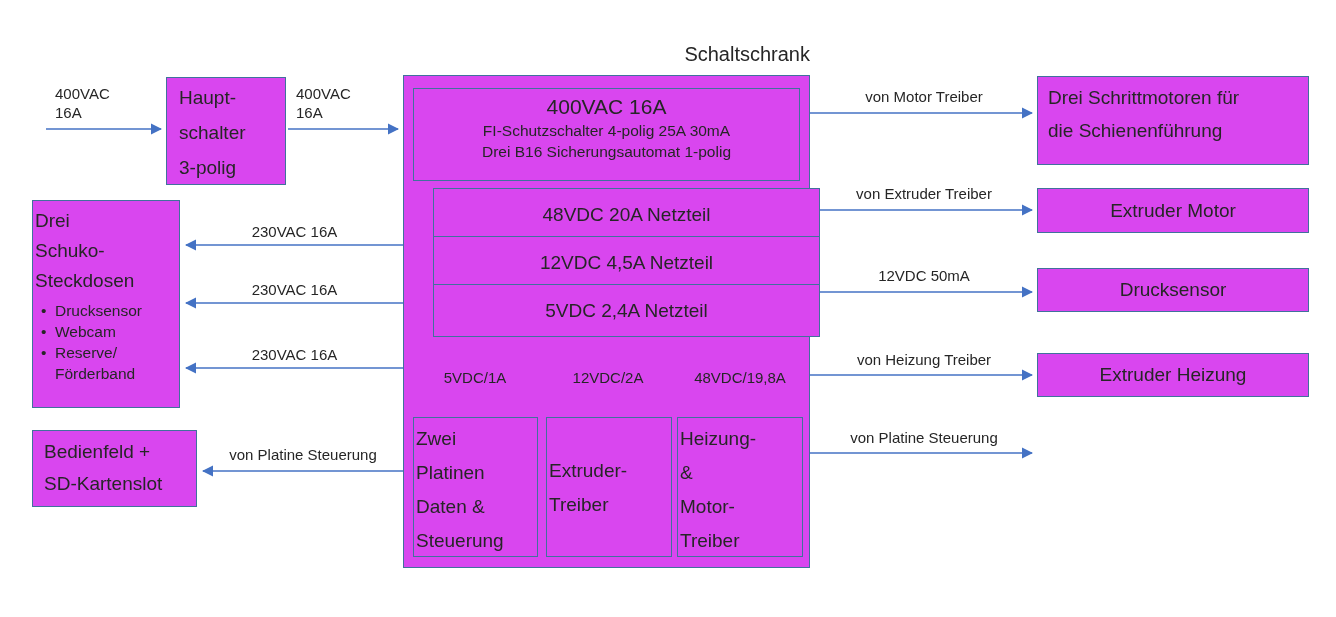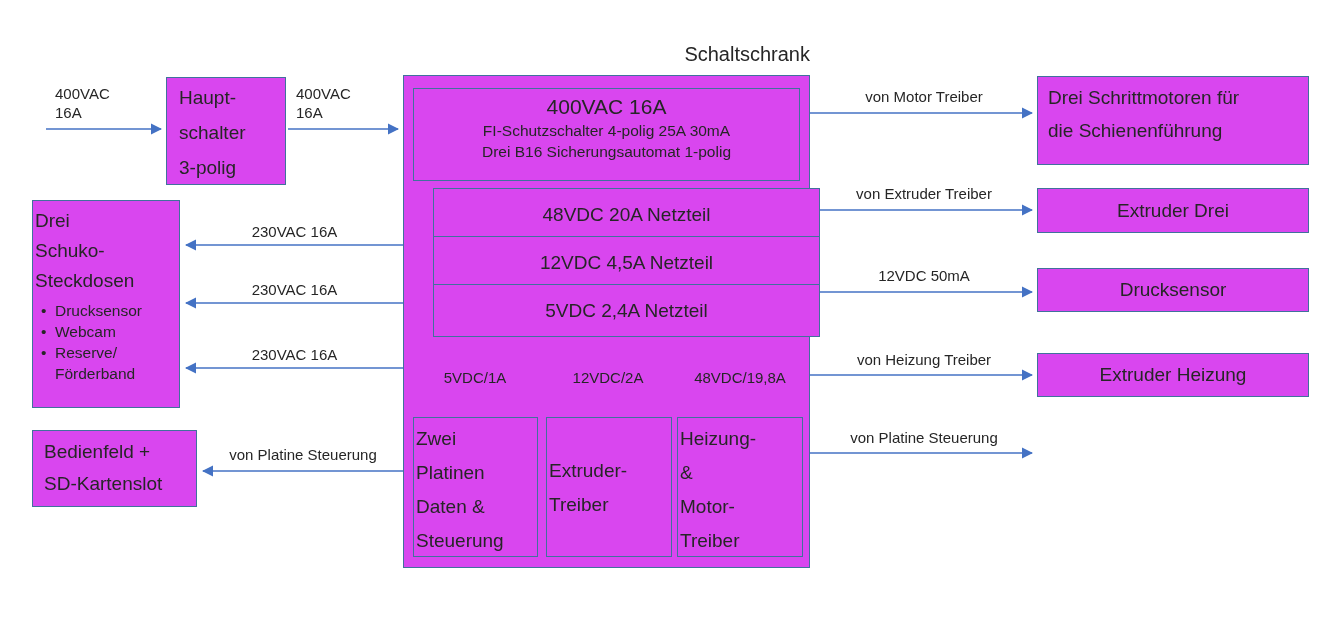--- a/index.html
+++ b/index.html
@@ -160,17 +160,17 @@
   <div class="lbl lbl-c" style="left:203px; top:445px; width:200px">von Platine Steuerung</div>
 
   <div class="lbl lbl-c" style="left:813px; top:87px;  width:222px">von Motor Treiber</div>
   <div class="lbl lbl-c" style="left:813px; top:184px; width:222px">von Extruder Treiber</div>
   <div class="lbl lbl-c" style="left:813px; top:266px; width:222px">12VDC 50mA</div>
   <div class="lbl lbl-c" style="left:813px; top:350px; width:222px">von Heizung Treiber</div>
   <div class="lbl lbl-c" style="left:813px; top:428px; width:222px">von Platine Steuerung</div>
 
   <div class="box rbox rbox-schritt ml">Drei Schrittmotoren für
 die Schienenführung</div>
-  <div class="box rbox rbox-c" style="top:188px; height:45px">Extruder Drei</div>
+  <div class="box rbox rbox-c" style="top:188px; height:45px">Extruder Motor</div>
   <div class="box rbox rbox-c" style="top:268px; height:44px">Drucksensor</div>
   <div class="box rbox rbox-c" style="top:353px; height:44px">Extruder Heizung</div>
 
 </div>
 
 </body></html>

